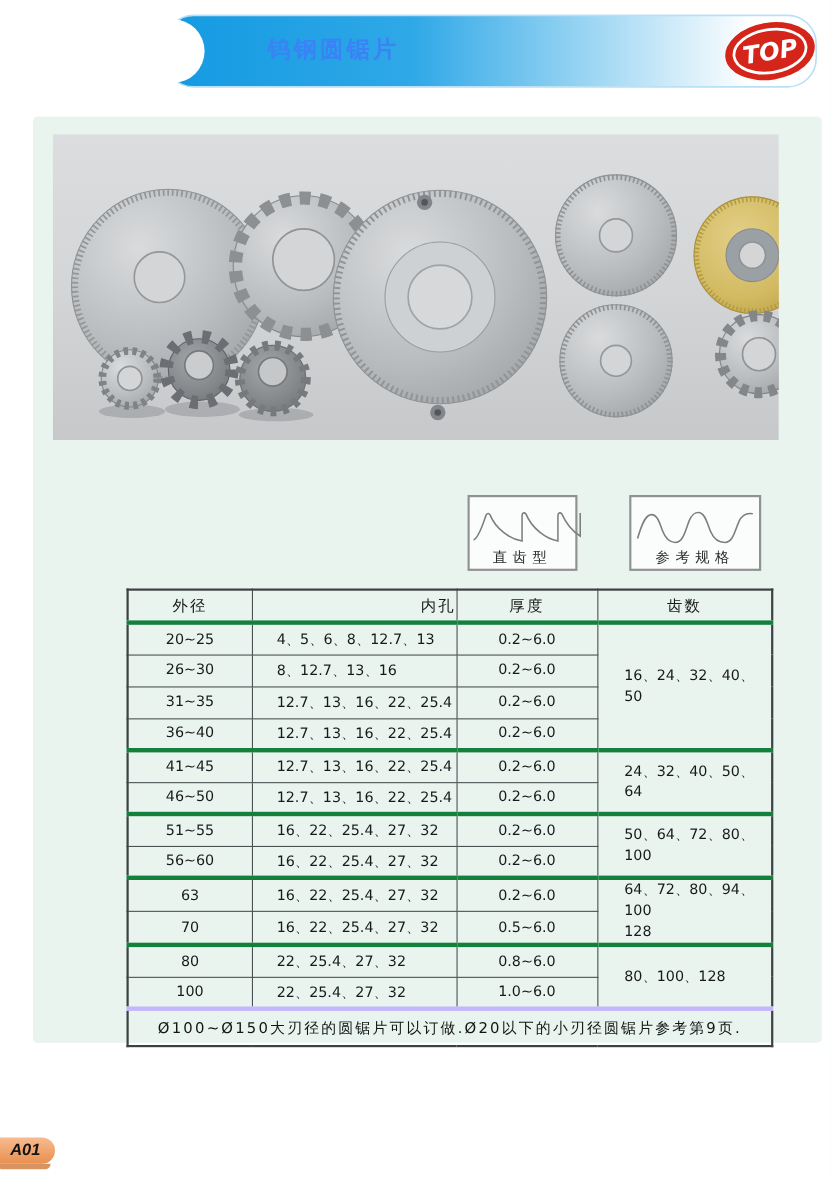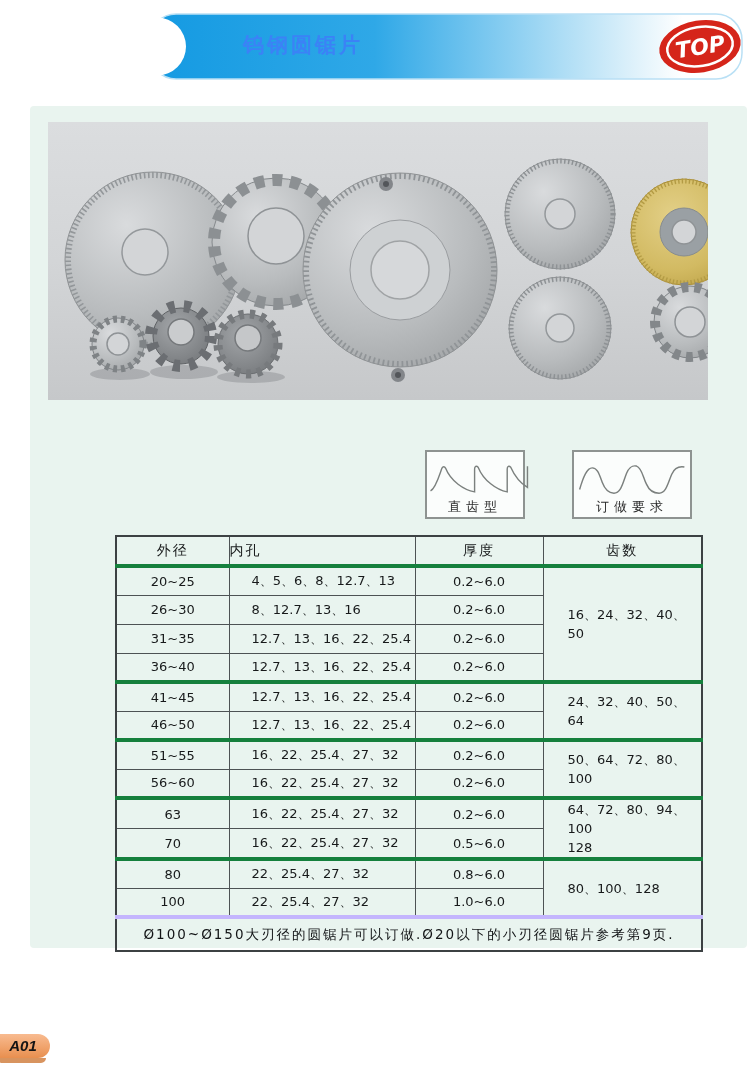--- a/index.html
+++ b/index.html
@@ -221,28 +221,28 @@
   <div class="tooth-box straight">
     <svg width="104" height="44" viewBox="0 0 118 46">
       <path d="M4 40 C10 37 14 22 17 14 C18 12 20 12 21 14 C27 29 42 39 54 41 L54 15 C54 12 56 11 58 13 C64 28 79 39 91 41 L91 15 C91 12 93 11 95 13 C99 22 106 31 114 36 L114 12" fill="none" stroke="#7b807e" stroke-width="1.6"></path>
     </svg>
     <div class="tooth-label">直齿型</div>
   </div>
   <div class="tooth-box arc">
     <svg width="112" height="44" viewBox="0 0 124 46">
       <path d="M4 38 C8 24 12 14 18 14 C24 14 26 22 29 30 C32 38 36 42 42 42 C50 42 52 30 56 20 C59 13 62 11 67 12 C73 14 74 24 78 32 C81 39 86 42 92 42 C100 42 102 30 106 21 C109 14 114 12 120 13" fill="none" stroke="#7b807e" stroke-width="1.6"></path>
     </svg>
-    <div class="tooth-label">订做要求</div>
+    <div class="tooth-label">参考规格</div>
   </div>
 
   <table class="spec-table">
     <thead>
       <tr>
         <th class="col-od">外径</th>
-        <th class="col-bore" style="text-align:left;padding-left:0 !important;margin-left:20px;">内孔</th>
+        <th class="col-bore" style="text-align:right;padding-left:0 !important;margin-left:20px;">内孔</th>
         <th class="col-thick">厚度</th>
         <th class="col-teeth" style="text-align:center;padding-left:0 !important;">齿数</th>
       </tr>
     </thead>
     <tbody class="group-sep">
       <tr>
         <td class="col-od">20~25</td>
         <td class="col-bore">4、5、6、8、12.7、13</td>
         <td class="col-thick">0.2~6.0</td>
         <td class="col-teeth" rowspan="4">

